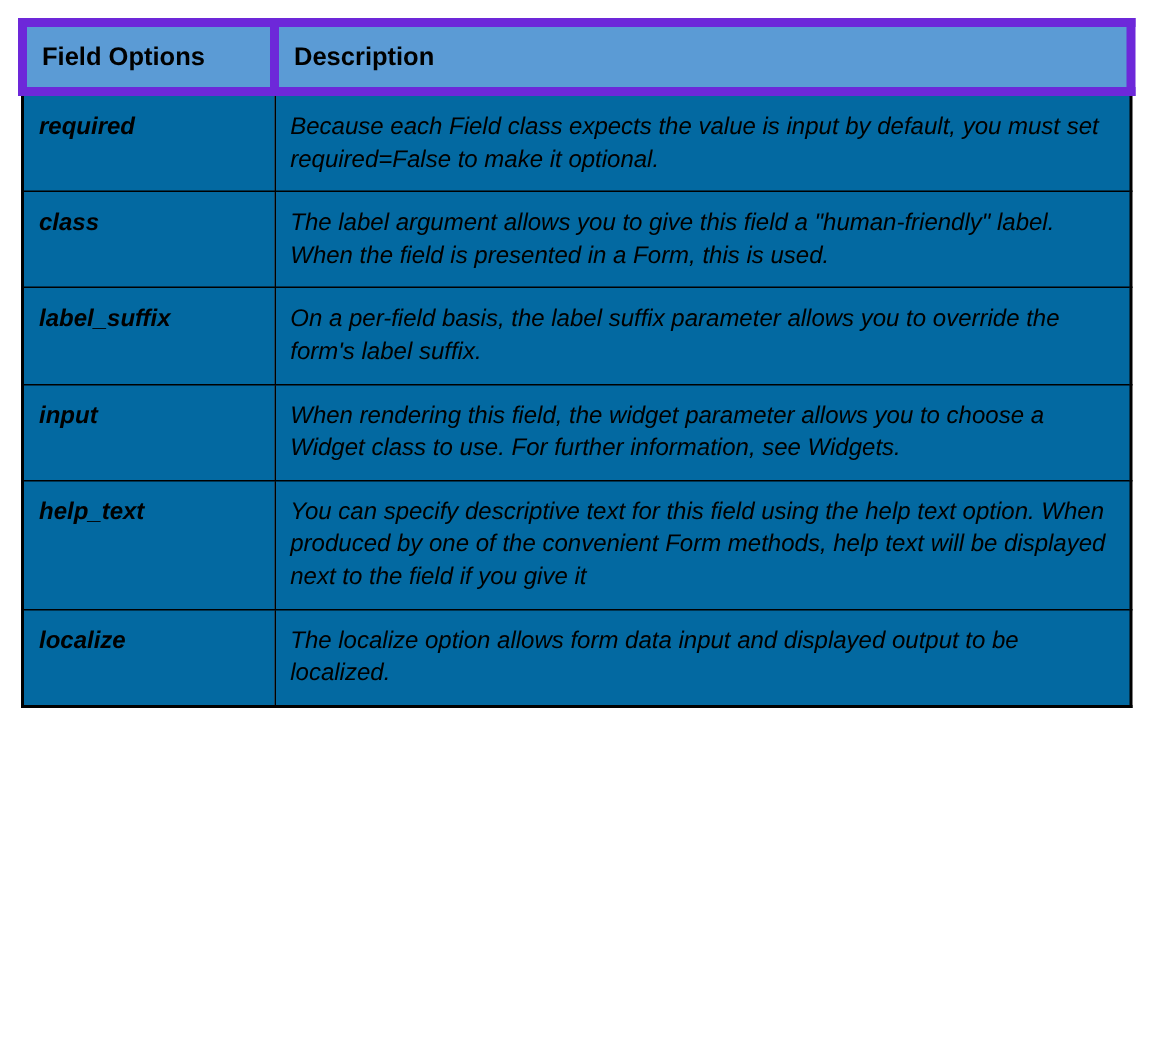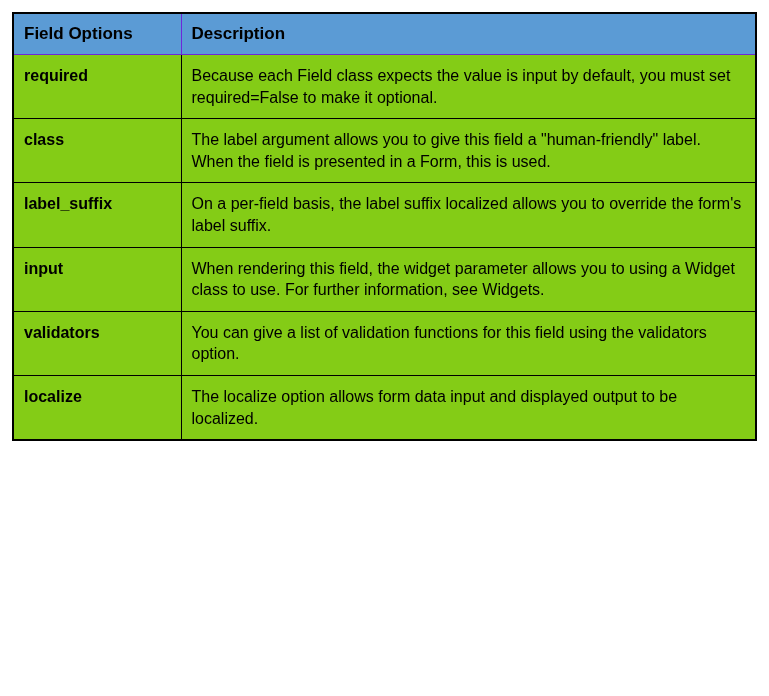--- a/index.html
+++ b/index.html
@@ -16,30 +16,31 @@
       width: 745px;
       border: 2px solid #000000;
     }
     th {
       background-color: #5b9bd5;
       color: #000000;
       font-weight: bold;
       text-align: left;
       padding: 10px 10px;
       font-size: 17px;
-      border: 1px solid #6d28d9;
+      border: 6px solid #6d28d9;
     }
     td {
-      background-color: #84cc16;
+      background-color: #0369a1;
       padding: 10px 10px;
       vertical-align: top;
       font-size: 16px;
       line-height: 1.35;
       border: 1px solid #000000;
       color: #000000;
+      font-style: italic;
     }
     td.option {
       font-weight: bold;
       width: 168px;
     }
     td.desc {
       font-weight: normal;
     }
   </style>
 </head>
@@ -56,28 +57,28 @@
     <tr>
       <td class="option">required</td>
       <td class="desc">Because each Field class expects the value is input by default, you must set required=False to make it optional.</td>
     </tr>
     <tr>
       <td class="option">class</td>
       <td class="desc">The label argument allows you to give this field a "human-friendly" label. When the field is presented in a Form, this is used.</td>
     </tr>
     <tr>
       <td class="option">label_suffix</td>
-      <td class="desc">On a per-field basis, the label suffix localized allows you to override the form's label suffix.</td>
+      <td class="desc">On a per-field basis, the label suffix parameter allows you to override the form's label suffix.</td>
     </tr>
     <tr>
       <td class="option">input</td>
-      <td class="desc">When rendering this field, the widget parameter allows you to using a Widget class to use. For further information, see Widgets.</td>
+      <td class="desc">When rendering this field, the widget parameter allows you to choose a Widget class to use. For further information, see Widgets.</td>
     </tr>
     <tr>
-      <td class="option">validators</td>
-      <td class="desc">You can give a list of validation functions for this field using the validators option.</td>
+      <td class="option">help_text</td>
+      <td class="desc">You can specify descriptive text for this field using the help text option. When produced by one of the convenient Form methods, help text will be displayed next to the field if you give it</td>
     </tr>
     <tr>
       <td class="option">localize</td>
       <td class="desc">The localize option allows form data input and displayed output to be localized.</td>
     </tr>
   </tbody>
 </table>
 
 </body></html>

